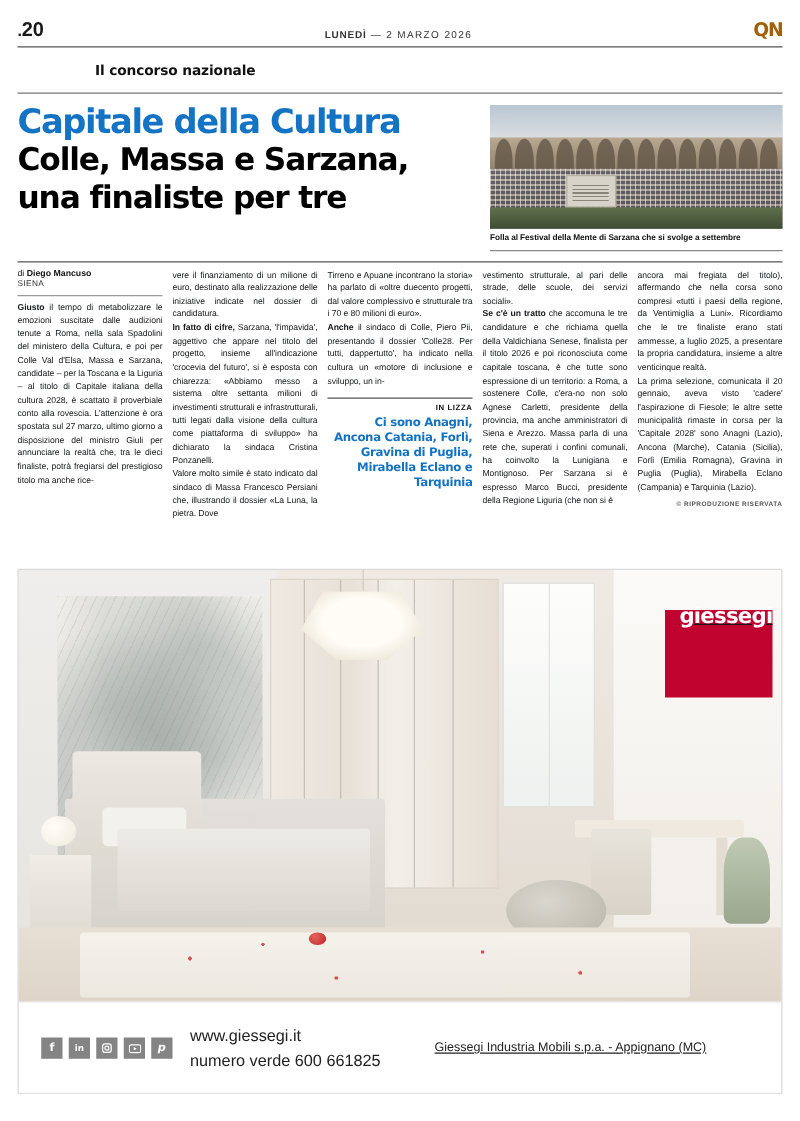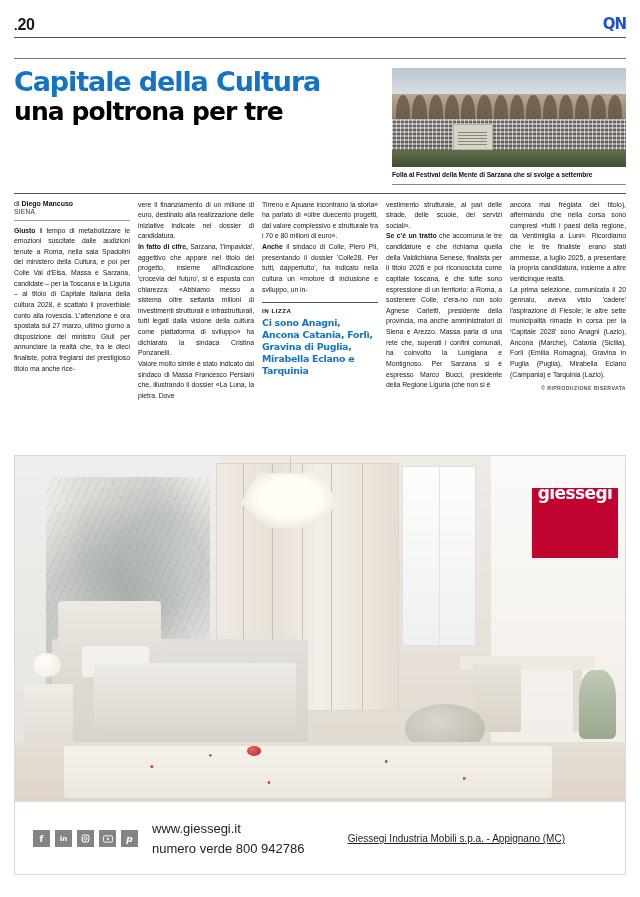--- a/index.html
+++ b/index.html
@@ -18,21 +18,21 @@
     height: 34px; padding-top: 14px;
   }
   .folio { font-size: 16px; font-weight: 700; letter-spacing: -.2px; }
   .folio .dot { font-size: 13px; }
   .dateline {
     flex: 1; text-align: center; font-size: 8px; letter-spacing: 1.1px;
     color: #333; margin-bottom: 2px;
   }
   .dateline b { font-weight: 700; letter-spacing: .6px; }
   .qn-logo {
-    font-size: 15px; font-weight: 800; letter-spacing: -1px; color: #1d4ed8;
+    font-size: 15px; font-weight: 800; letter-spacing: -1px; color: #a16207;
     margin-bottom: 1px; font-family: "DejaVu Sans", sans-serif;
   }
   .rule-thin { border-top: 1px solid #555; margin-top: 3px; }
 
   
   .kicker-band { padding: 9px 0 6px 62px; }
   .kicker-main {
     color: #1573c4; font-size: 19px; font-weight: 800; letter-spacing: -.4px;
     line-height: 1.05; font-family: "DejaVu Sans", sans-serif;
   }
@@ -114,21 +114,21 @@
   }
   .col p + p { margin-top: 0; }
   .col b { font-weight: 700; }
 
   .byline { margin-bottom: 5px; }
   .byline .by-l { font-size: 7px; color: #111; }
   .byline .by-l b { font-weight: 700; }
   .byline .by-city { font-size: 6.6px; color: #333; letter-spacing: .3px; margin-top: 1px; }
   .by-rule { border-top: 1px solid #999; margin-top: 5px; margin-bottom: 5px; }
 
-  .inlizza { margin-top: 7px; border-top: 1px solid #555; padding-top: 4px; }
+  .inlizza { margin-top: 7px; border-top: 1px solid #555; padding-top: 4px; text-align: right; }
   .inlizza .il-t {
     font-size: 6.2px; font-weight: 700; letter-spacing: .5px; color: #111;
     margin-bottom: 3px;
   }
   .inlizza .il-b {
     color: #1573c4; font-size: 9.4px; font-weight: 800; line-height: 1.28;
     letter-spacing: -.25px; font-family: "DejaVu Sans", sans-serif;
   }
   .reprod {
     font-size: 5.2px; letter-spacing: .4px; color: #555; text-align: right;
@@ -251,21 +251,21 @@
       radial-gradient(circle at 66% 30%, #d8504e 0 1.4px, transparent 1.6px),
       radial-gradient(circle at 82% 62%, #d8504e 0 1.4px, transparent 1.6px),
       radial-gradient(circle at 30% 18%, #d8504e 0 1.2px, transparent 1.4px);
   }
   .ball-red {
     position: absolute; left: 38%; bottom: 13%; width: 2.3%; height: 3%;
     background: radial-gradient(circle at 35% 30%, #e8615c, #b8272a); border-radius: 50%;
   }
   .brand-box {
     position: absolute; left: 517px; top: 32px; width: 86px; height: 70px;
-    background: #c1032f; display: flex; align-items: flex-start; justify-content: center;
+    background: #c1032f; display: flex; align-items: flex-start; justify-content: flex-end; text-decoration: underline;
   }
   .brand-box span {
     color: #fff; font-size: 17px; font-weight: 700; letter-spacing: -.6px;
     margin-top: -5px; font-family: "DejaVu Sans", sans-serif;
   }
 
   .ad-foot {
     height: 74px; display: flex; align-items: center; padding: 0 18px;
     border-top: 1px solid #e2e2e2; background: #fff;
   }
@@ -283,32 +283,39 @@
 </style>
 </head>
 <body>
 
 <div class="page">
 
   <div class="masthead">
     <div class="folio">
       <span class="dot">.</span><span>20</span>
     </div>
+    <div class="dateline">
+      <b>LUNEDÌ</b>
+      <span>—</span>
+      <span>2 MARZO 2026</span>
+    </div>
     <div class="qn-logo">QN</div>
   </div>
   <div class="rule-thin"></div>
 
   <div class="kicker-band">
+    <div class="kicker-sub">Il concorso nazionale</div>
   </div>
   <div class="rule-med"></div>
 
   <div class="head-zone">
     <div class="head-left">
       <div class="hl-blue">Capitale della Cultura</div>
-      <div class="hl-black">una poltrona per tre</div>
+      <div class="hl-black">Colle, Massa e Sarzana,</div>
+      <div class="hl-black">una finaliste per tre</div>
     </div>
     <div class="head-right">
       <div class="photo">
         <div class="sky"></div>
         <div class="wall"></div>
         <div class="arches">
           <i></i>
             <i></i>
             <i></i>
             <i></i>
@@ -429,20 +436,20 @@
               <rect x="0.6" y="0.6" width="12.8" height="8.8" rx="2" fill="none" stroke="#fff" stroke-width="1.3"></rect>
               <polygon points="5.6,3 9,5 5.6,7" fill="#fff"></polygon>
             </svg>
         </div>
         <div class="s">
             <span style="font-style:italic">p</span>
           </div>
       </div>
       <div class="ad-contact">
         <div>www.giessegi.it</div>
-        <div>numero verde 800 942786</div>
+        <div>numero verde 600 661825</div>
       </div>
       <div class="ad-company">Giessegi Industria Mobili s.p.a. - Appignano (MC)</div>
     </div>
 
   </div>
 
 </div>
 
 </body></html>

